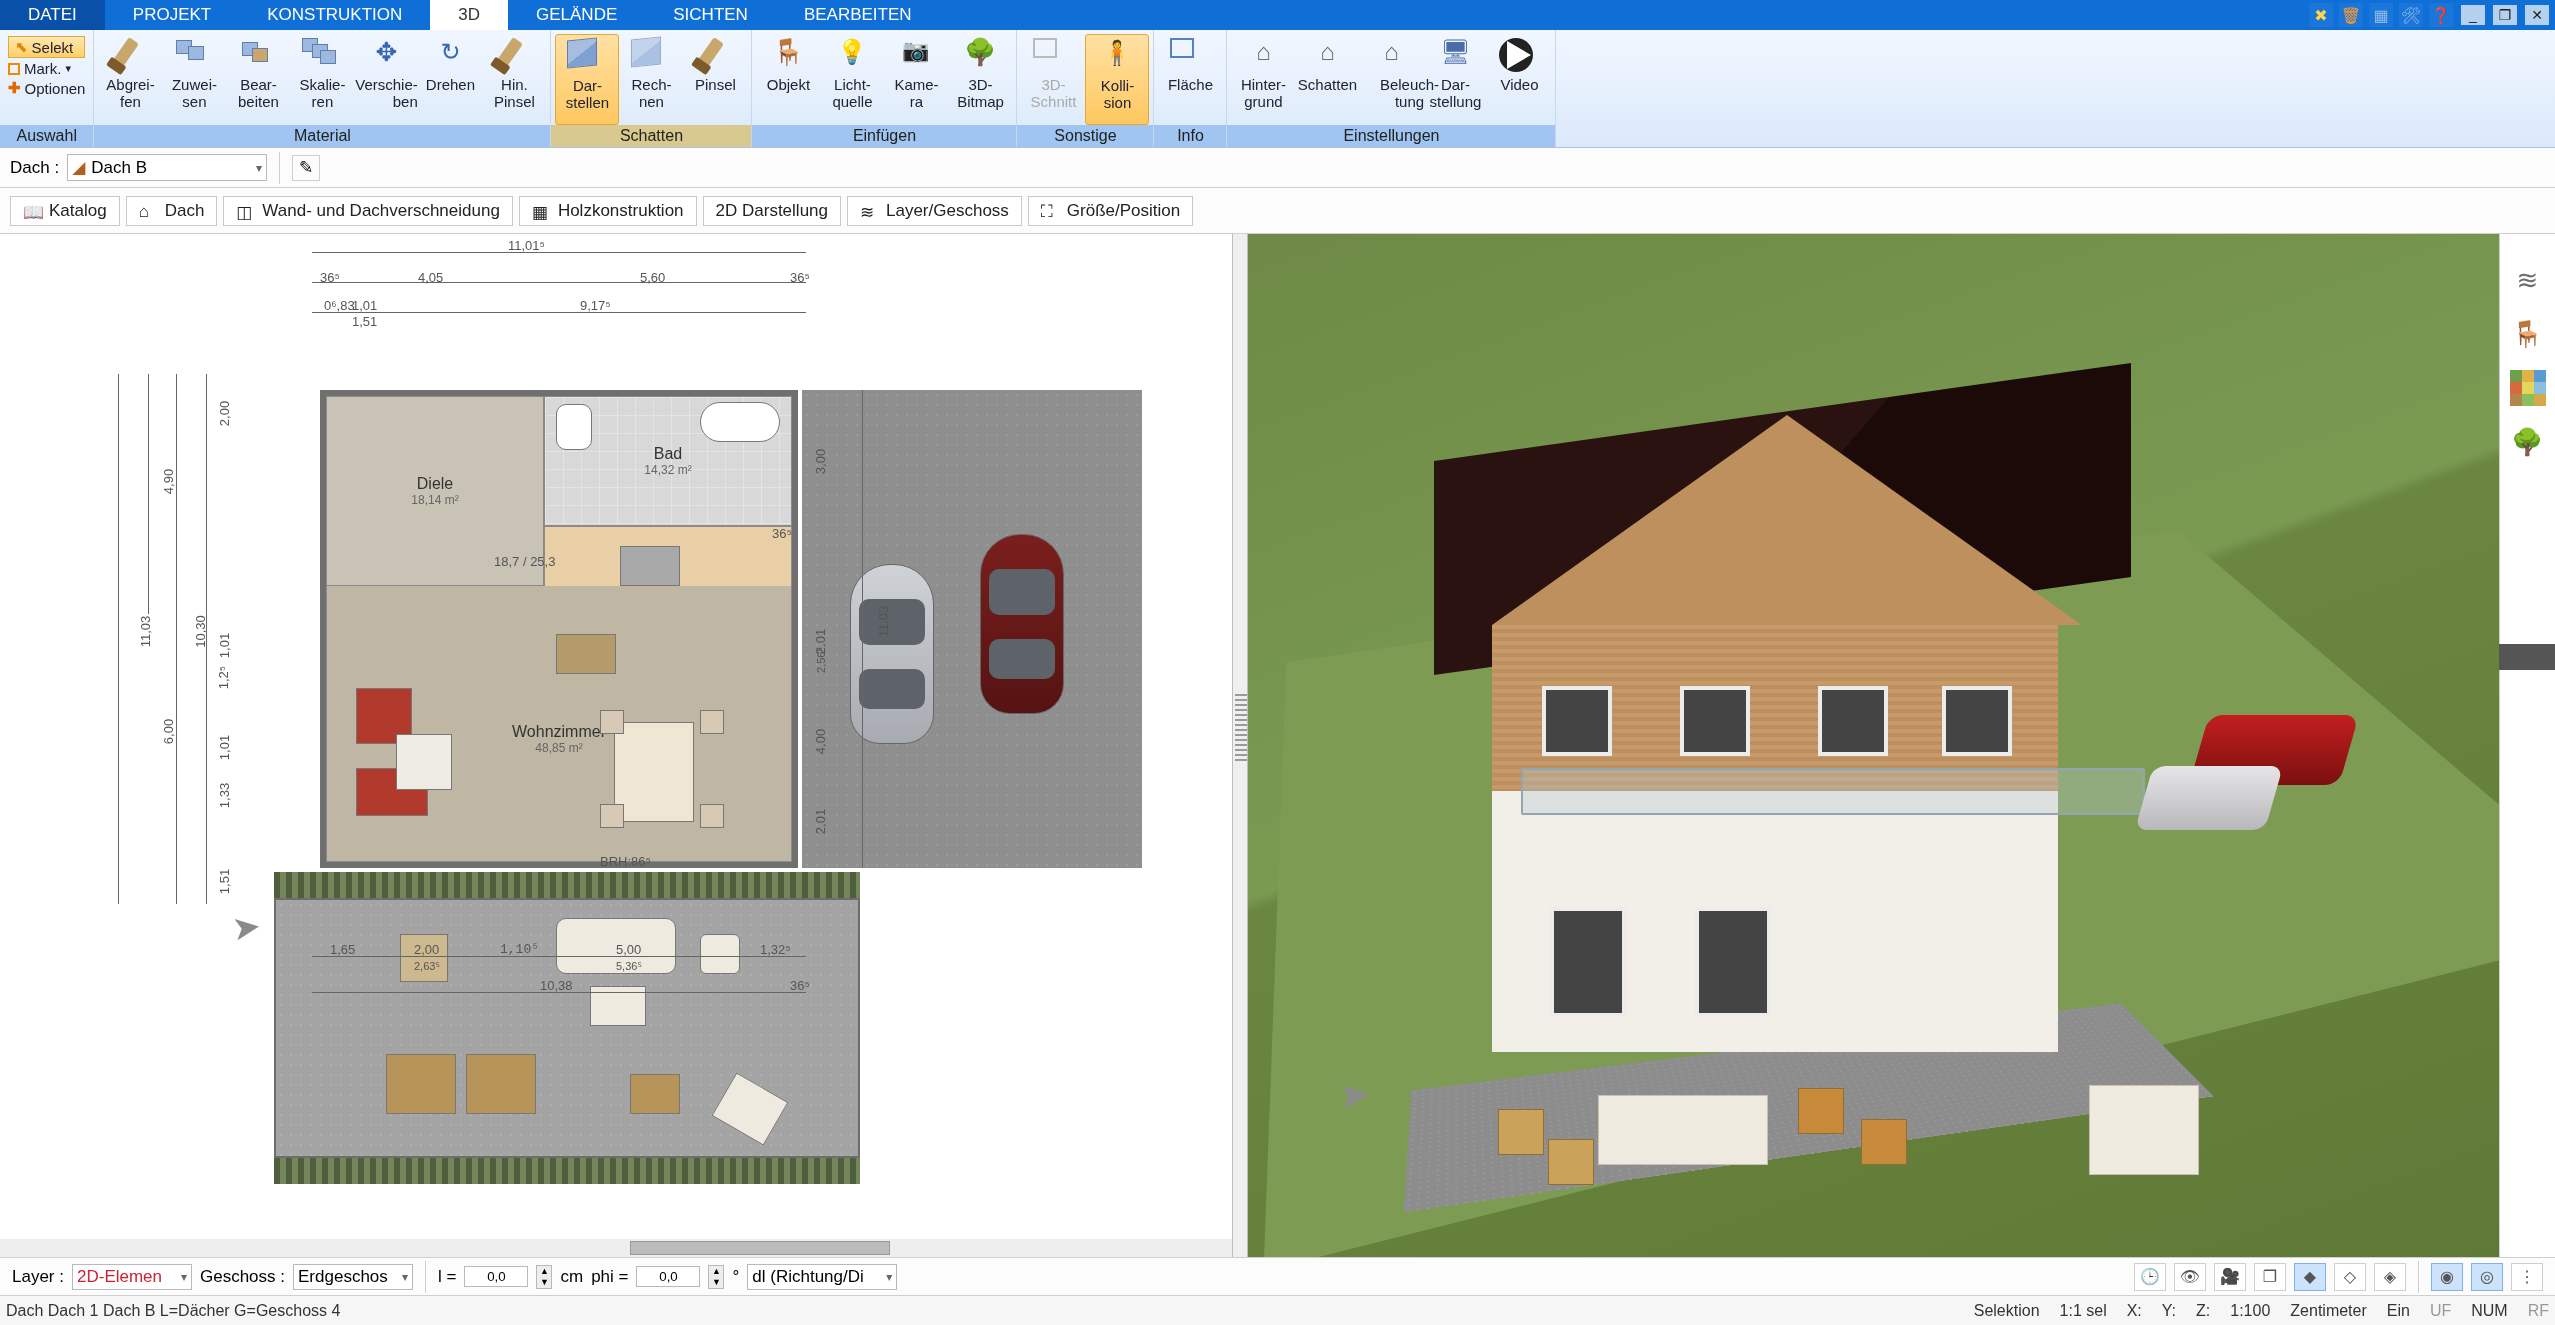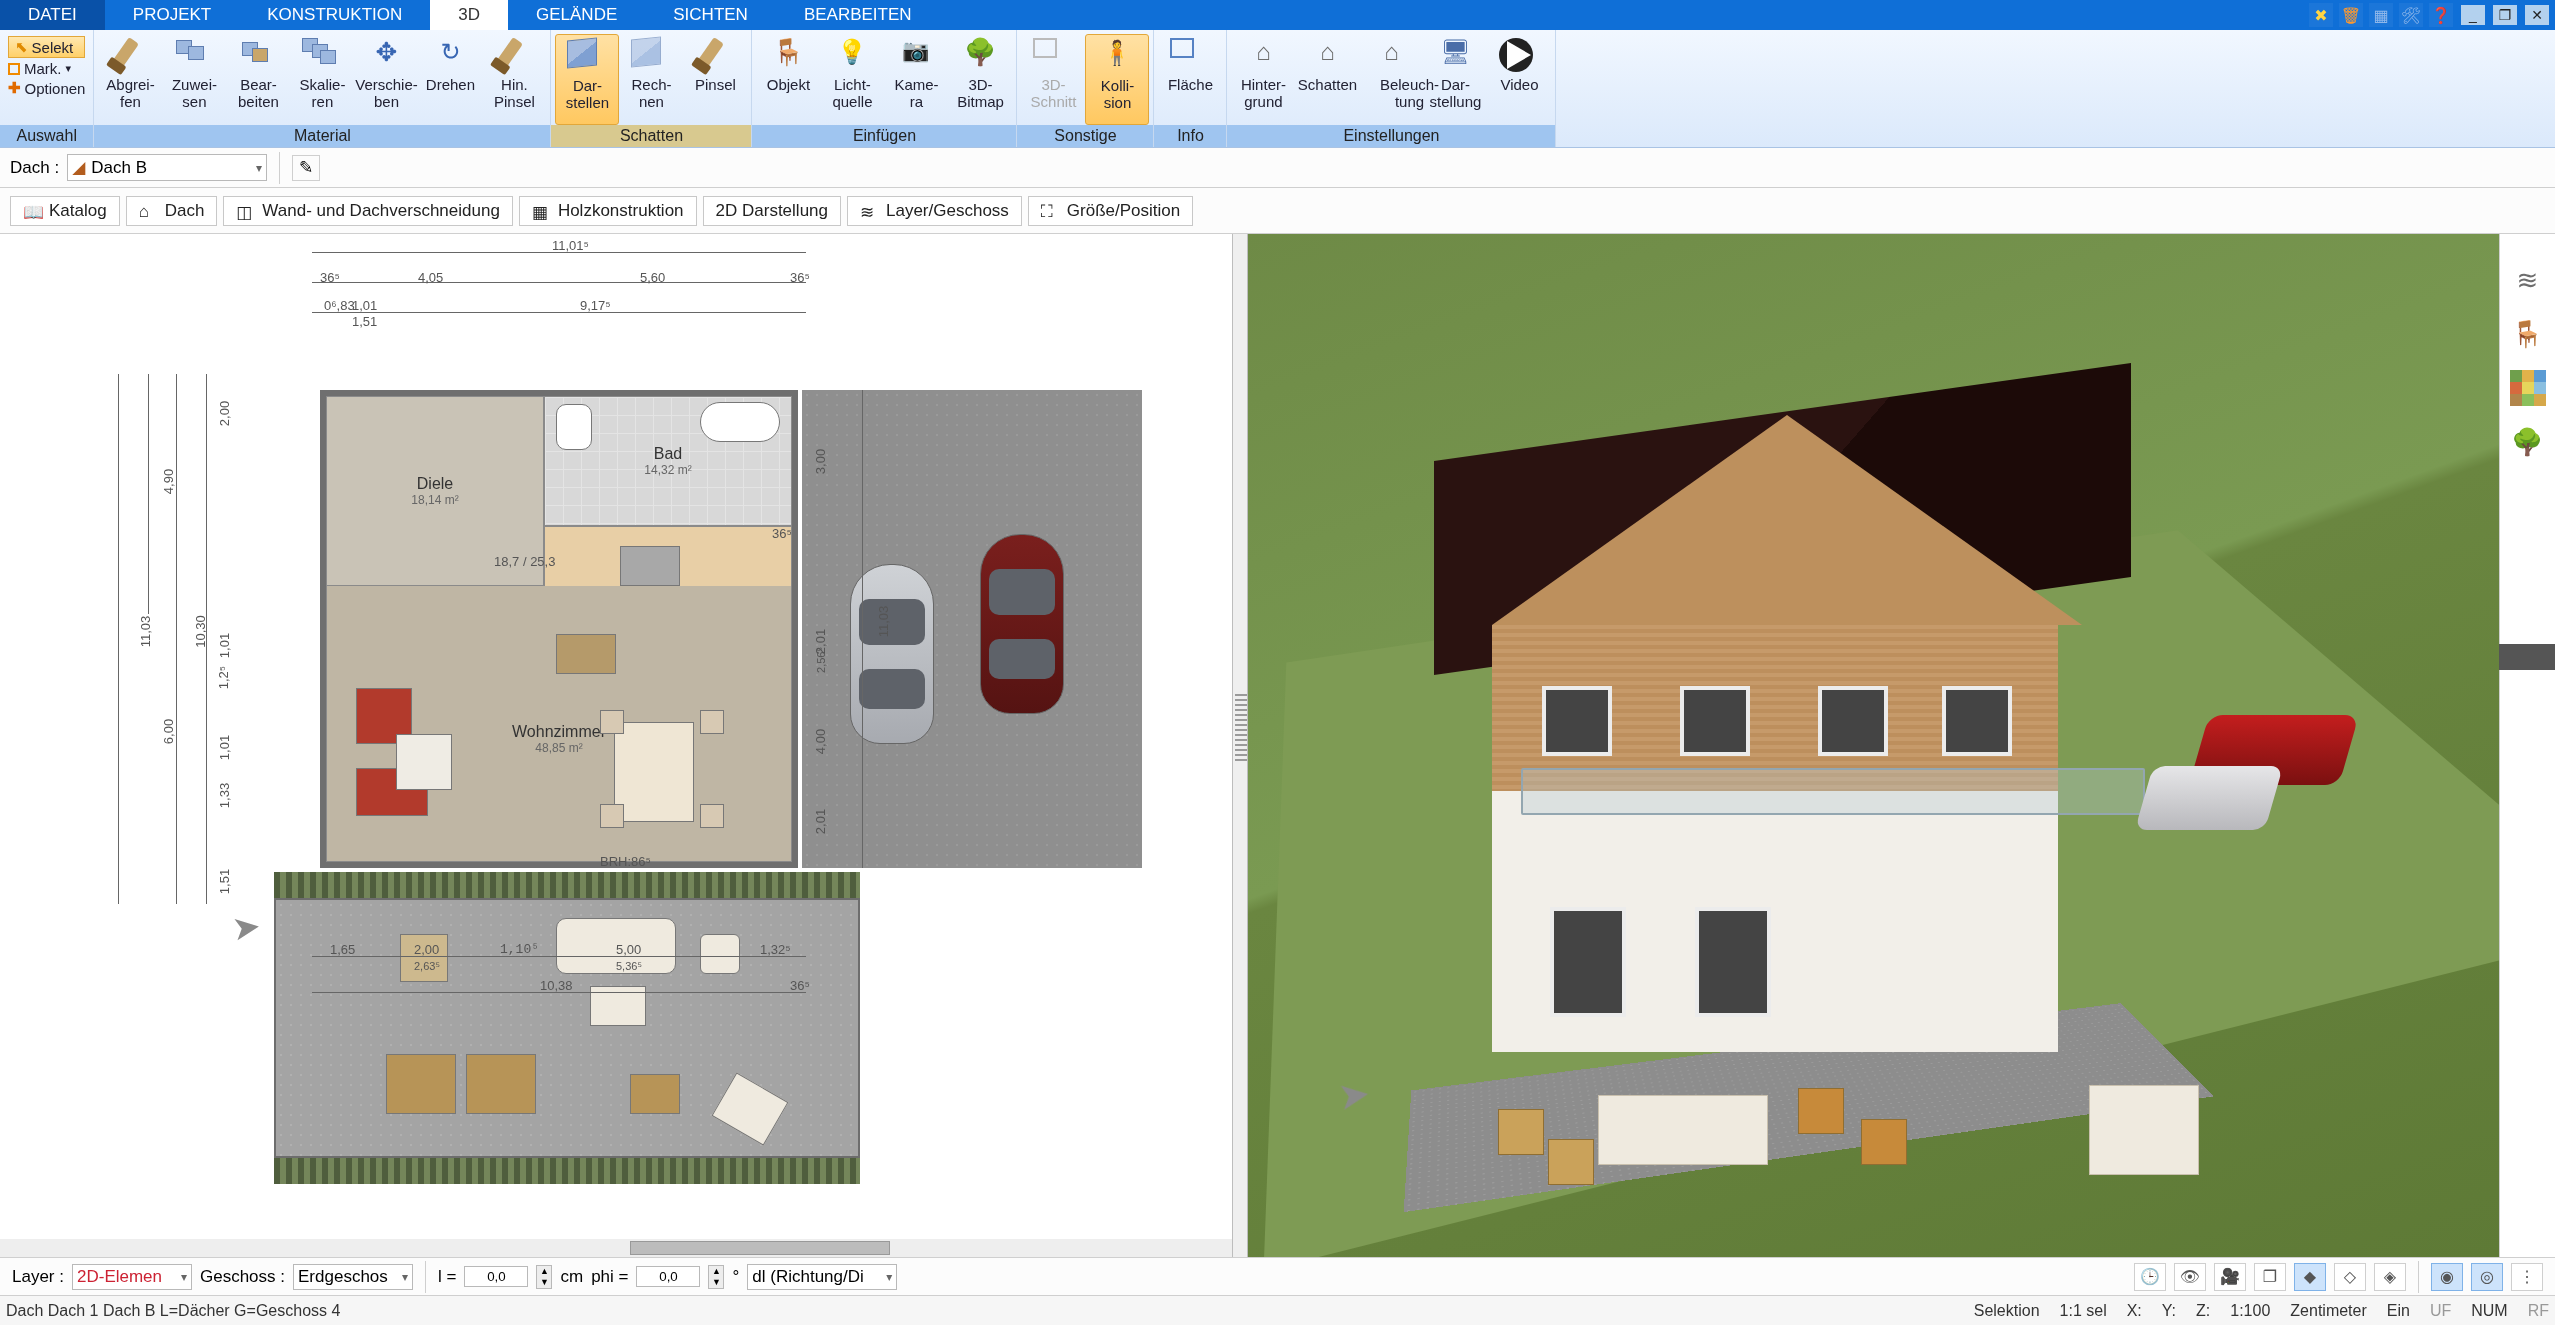--- a/index.html
+++ b/index.html
@@ -213,21 +213,21 @@
               <i style="left:0;top:0;"></i>
               <i style="left:10px;top:6px;"></i>
               <i style="left:18px;top:12px;"></i>
             </div>
           </div>
           <span style="white-space:pre-line;">Skalie-
 ren</span>
         </div>
       <div class="ribbon-btn">
           <div class="ico ic-move">✥</div>
-          <span style="white-space:pre-line;">Verschie-
+          <span style="white-space:pre-line;text-align:right;">Verschie-
 ben</span>
         </div>
       <div class="ribbon-btn">
           <div class="ico ic-rotate">↻</div>
           <span style="white-space:pre-line;">Drehen</span>
         </div>
       <div class="ribbon-btn">
           <div class="ico">
             <div class="ic-brush" style="transform:rotate(35deg);margin-left:10px;"></div>
           </div>
@@ -397,21 +397,21 @@
       <span>Größe/Position</span>
     </div>
 </div>
 
 <div class="main">
 
   <div class="pane left">
     <div class="plan-canvas">
 
       <div class="dim-line" style="left:312px;top:18px;width:494px;"></div>
-      <div class="plan-dim" style="left:552px;top:4px;">11,01⁵</div>
+      <div class="plan-dim" style="left:508px;top:4px;">11,01⁵</div>
       <div class="dim-line" style="left:312px;top:48px;width:494px;"></div>
       <div class="plan-dim" style="left:320px;top:36px;">36⁵</div>
       <div class="plan-dim" style="left:418px;top:36px;">4,05</div>
       <div class="plan-dim" style="left:640px;top:36px;">5,60</div>
       <div class="plan-dim" style="left:790px;top:36px;">36⁵</div>
       <div class="dim-line" style="left:312px;top:78px;width:494px;"></div>
       <div class="plan-dim" style="left:580px;top:64px;">9,17⁵</div>
       <div class="plan-dim" style="left:324px;top:64px;">0⁶,83</div>
       <div class="plan-dim" style="left:352px;top:64px;">1,01</div>
       <div class="plan-dim" style="left:352px;top:80px;">1,51</div>

